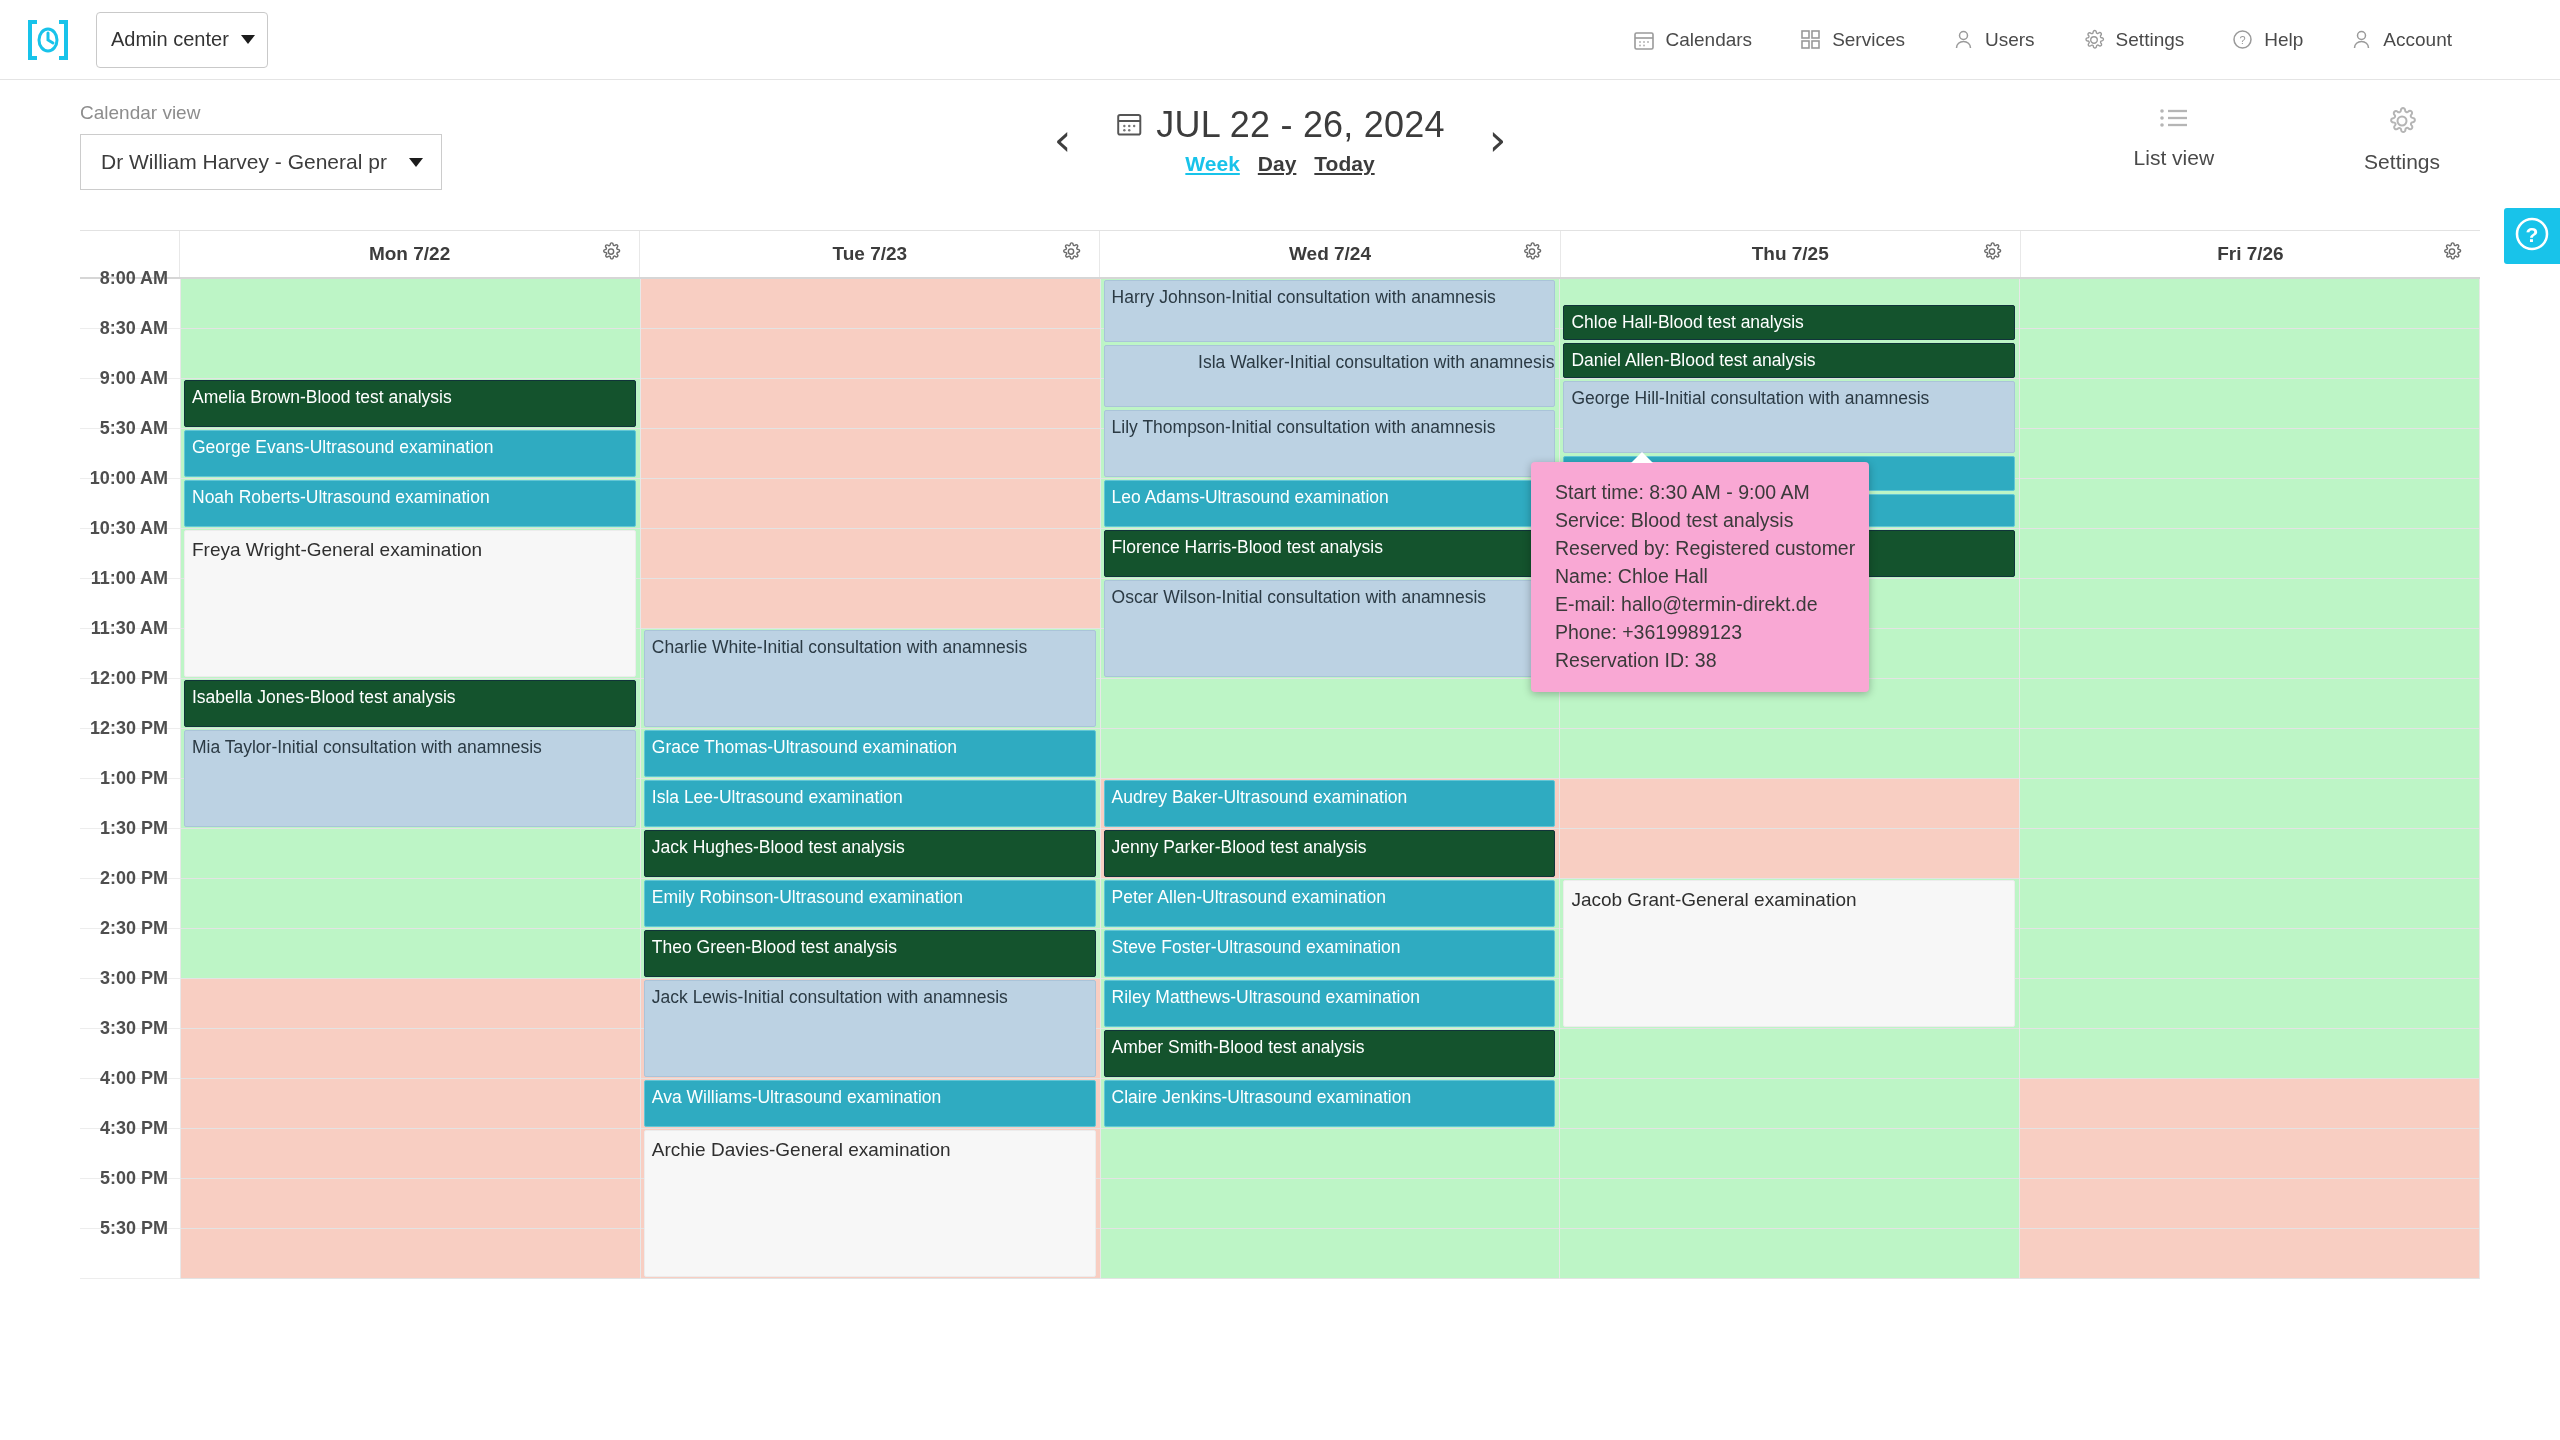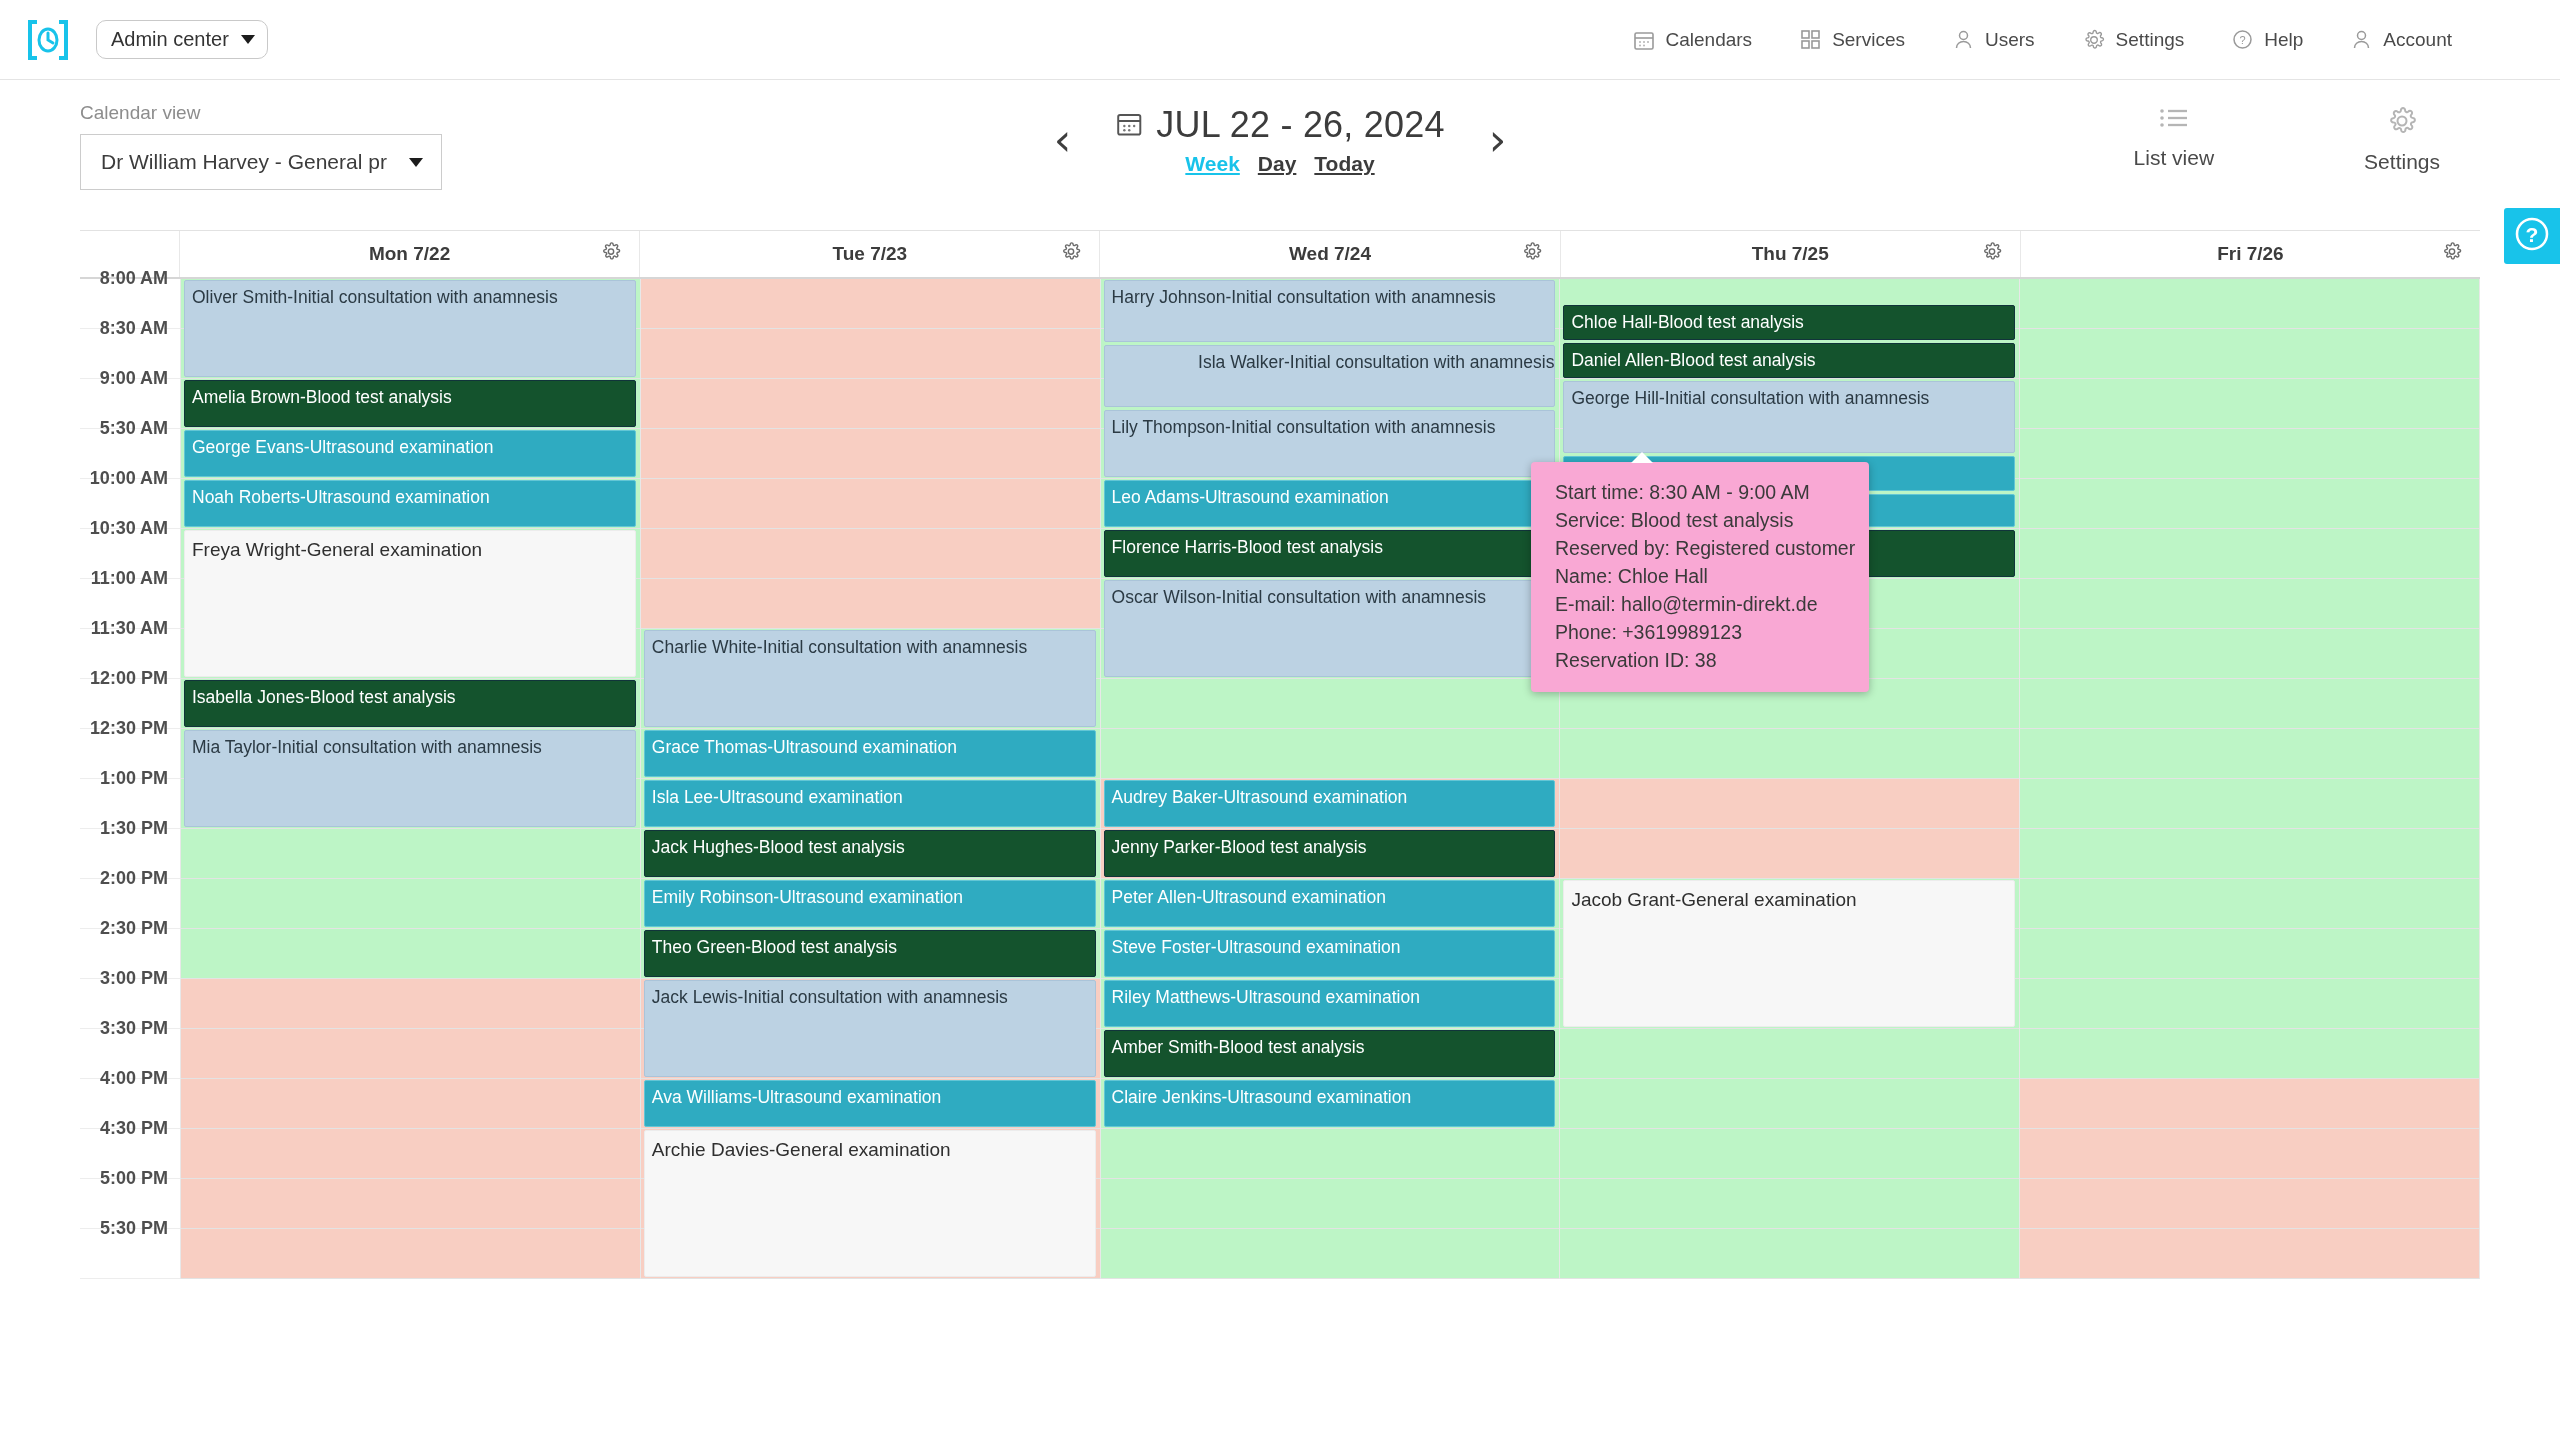--- a/index.html
+++ b/index.html
@@ -16,22 +16,22 @@
     border-bottom: 1px solid #e4e4e4;
     display: flex;
     align-items: center;
     padding: 0 28px 0 26px;
     position: relative;
   }
   .brand-logo { width: 44px; height: 44px; flex: 0 0 auto; margin-right: 26px; }
   .org-select {
     border: 1px solid #c9c9c9;
     background: #fff;
-    border-radius: 10px;
-    height: 39px;
+    border-radius: 4px;
+    height: 56px;
     padding: 0 12px 0 14px;
     display: flex;
     align-items: center;
     gap: 12px;
     font-size: 20px;
     color: #333;
     cursor: pointer;
   }
   .caret-down {
     width: 0; height: 0;
@@ -497,21 +497,20 @@
           <div class="slot green"></div>
           <div class="slot green"></div>
           <div class="slot green"></div>
           <div class="slot pink"></div>
           <div class="slot pink"></div>
           <div class="slot pink"></div>
           <div class="slot pink"></div>
           <div class="slot pink"></div>
           <div class="slot pink"></div>
           <div class="events">
-            <div class="event ev-initial" style="top: 1px; height: 97px;">Oliver Smith-Initial consultation with anamnesis</div>
             <div class="event ev-blood" style="top: 101px; height: 47px;">Amelia Brown-Blood test analysis</div>
             <div class="event ev-ultra" style="top: 151px; height: 47px;">George Evans-Ultrasound examination</div>
             <div class="event ev-ultra" style="top: 201px; height: 47px;">Noah Roberts-Ultrasound examination</div>
             <div class="event ev-general" style="top: 251px; height: 147px;">Freya Wright-General examination</div>
             <div class="event ev-blood" style="top: 401px; height: 47px;">Isabella Jones-Blood test analysis</div>
             <div class="event ev-initial" style="top: 451px; height: 97px;">Mia Taylor-Initial consultation with anamnesis</div>
           </div>
         </div>
         <div class="day-col">
           <div class="slot pink"></div>

